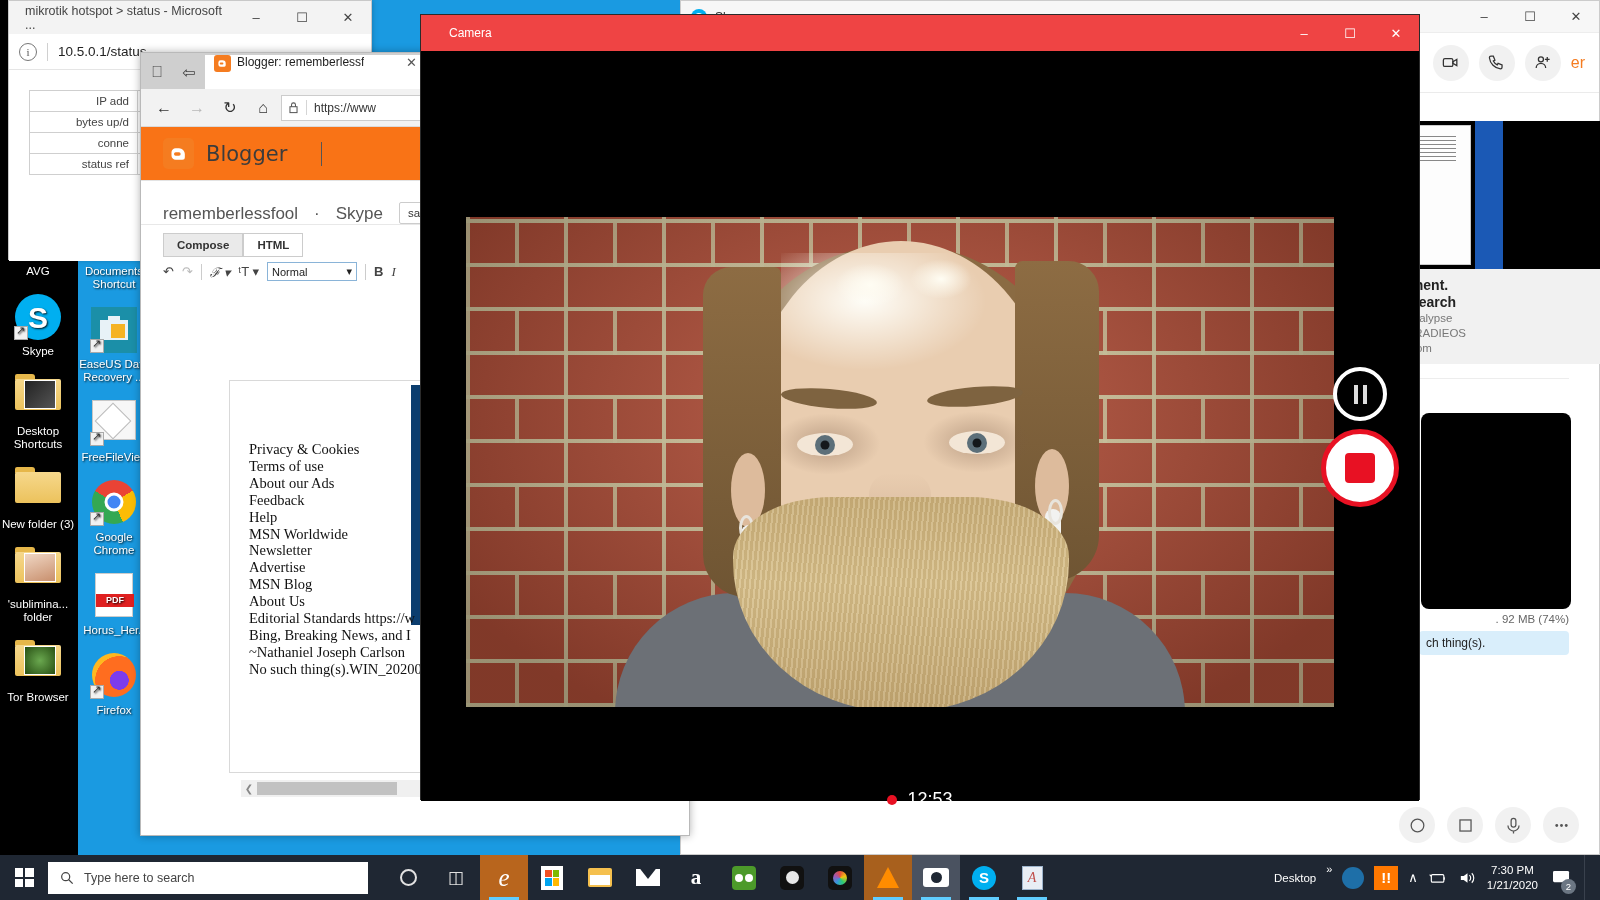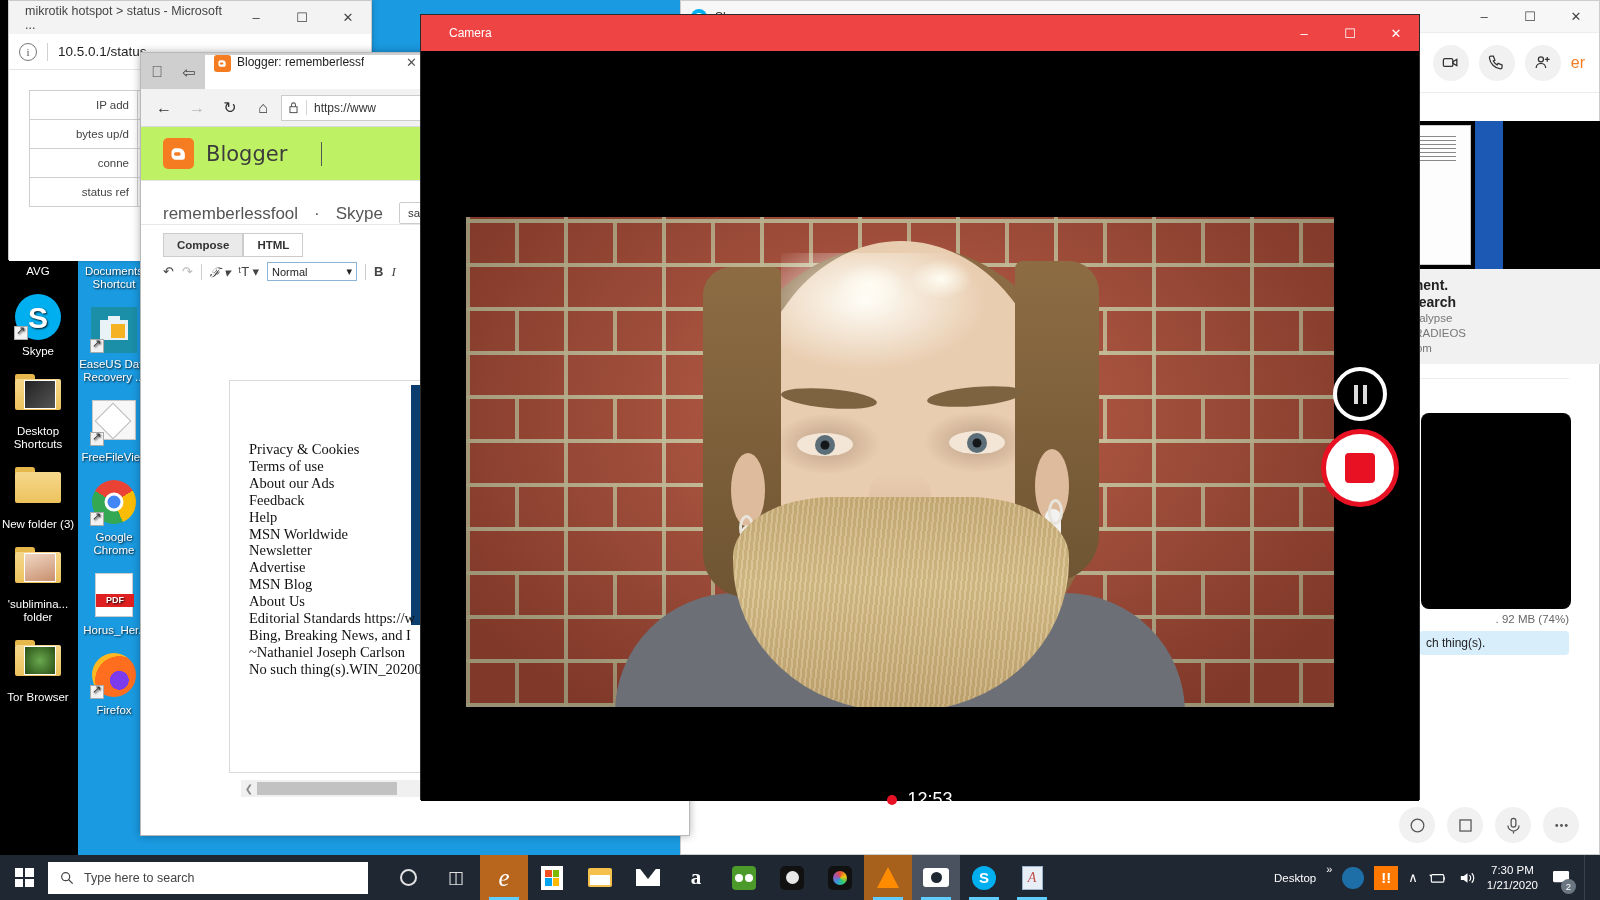--- a/index.html
+++ b/index.html
@@ -51,21 +51,21 @@
   #ie-window .ie-addr { height:36px; background:#fff; border-bottom:1px solid #e5e5e5;
     display:flex; align-items:center; padding:0 10px; }
   #ie-window .ie-addr .infoic { width:18px; height:18px; border:1.3px solid #777;
     border-radius:50%; display:flex; align-items:center; justify-content:center;
     font-size:11px; color:#555; font-family:"Liberation Serif",serif; }
   #ie-window .ie-addr .sep { width:1px; height:18px; background:#d0d0d0; margin:0 10px; }
   #ie-window .ie-addr .url { font-size:13.5px; color:#222; }
   #ie-window .ie-body { position:relative; background:#fff; height:191px; overflow:hidden; }
   .ie-tbl { position:absolute; left:20px; top:20px; border-collapse:collapse;
     font-size:11.5px; color:#444; font-family:"Liberation Sans",sans-serif; }
-  .ie-tbl td { border:1px solid #cfcfcf; padding:3px 8px; text-align:right; height:29px; white-space:nowrap; }
+  .ie-tbl td { border:1px solid #cfcfcf; padding:3px 8px; text-align:right; height:21px; white-space:nowrap; }
   .ie-w { position:absolute; left:175px; top:0; font-size:12px; color:#444; }
 
   
   #edge-window { left:140px; top:52px; width:550px; height:784px;
     background:#fff; border:1px solid #b9b9b9; box-shadow:0 0 8px rgba(0,0,0,.3); }
   .edge-tabstrip { height:36px; background:#cfcfcf; display:flex; align-items:flex-end; }
   .edge-tbtn { width:32px; height:34px; display:flex; align-items:center; justify-content:center; color:#444; }
   .edge-tab { height:34px; background:#f2f2f2; display:flex; align-items:flex-start;
     padding:0 6px 0 9px; gap:6px; font-size:12px; color:#222; max-width:218px; }
   .edge-tab.active { background:#fff; }
@@ -74,21 +74,21 @@
   .blogger-sq svg { width:11px; height:11px; }
   .tab-x { font-size:13px; color:#555; margin-left:auto; padding-left:8px; }
   .edge-navbar { height:38px; background:#f2f2f2; display:flex; align-items:center; gap:3px; padding:0 8px;
     border-bottom:1px solid #dadada; }
   .navicon { width:30px; height:30px; display:flex; align-items:center; justify-content:center;
     font-size:16px; color:#333; }
   .navicon.dim { color:#b8b8b8; }
   .edge-urlbar { flex:1; height:26px; background:#fff; border:1px solid #ccc; display:flex;
     align-items:center; padding:0 6px; gap:7px; font-size:12px; color:#333; }
   .edge-content { position:relative; background:#fff; height:674px; overflow:hidden; }
-  .blogger-header { height:54px; background:#bef264; border-bottom:1px solid #e3e3e3;
+  .blogger-header { height:54px; background:#f97316; border-bottom:1px solid #e3e3e3;
     display:flex; align-items:center; padding:0 22px; gap:12px; }
   .blogger-logo-sq { width:31px; height:31px; background:#f57c20; border-radius:5px;
     display:flex; align-items:center; justify-content:center; }
   .blogger-logo-sq svg { width:20px; height:20px; }
   .blogger-wordmark { font-size:21px; color:#3c3c3c; font-family:"DejaVu Sans", sans-serif; }
   .blogger-caret { width:1px; height:24px; background:#555; margin-left:22px; }
   .blogger-postbar { height:44px; display:flex; align-items:flex-end; padding:0 22px; gap:16px;
     border-bottom:1px solid #e8e8e8; }
   .postbar-title { font-size:17px; color:#555; }
   .savebtn { font-size:11.5px; color:#333; border:1px solid #ccc; background:#fff;

